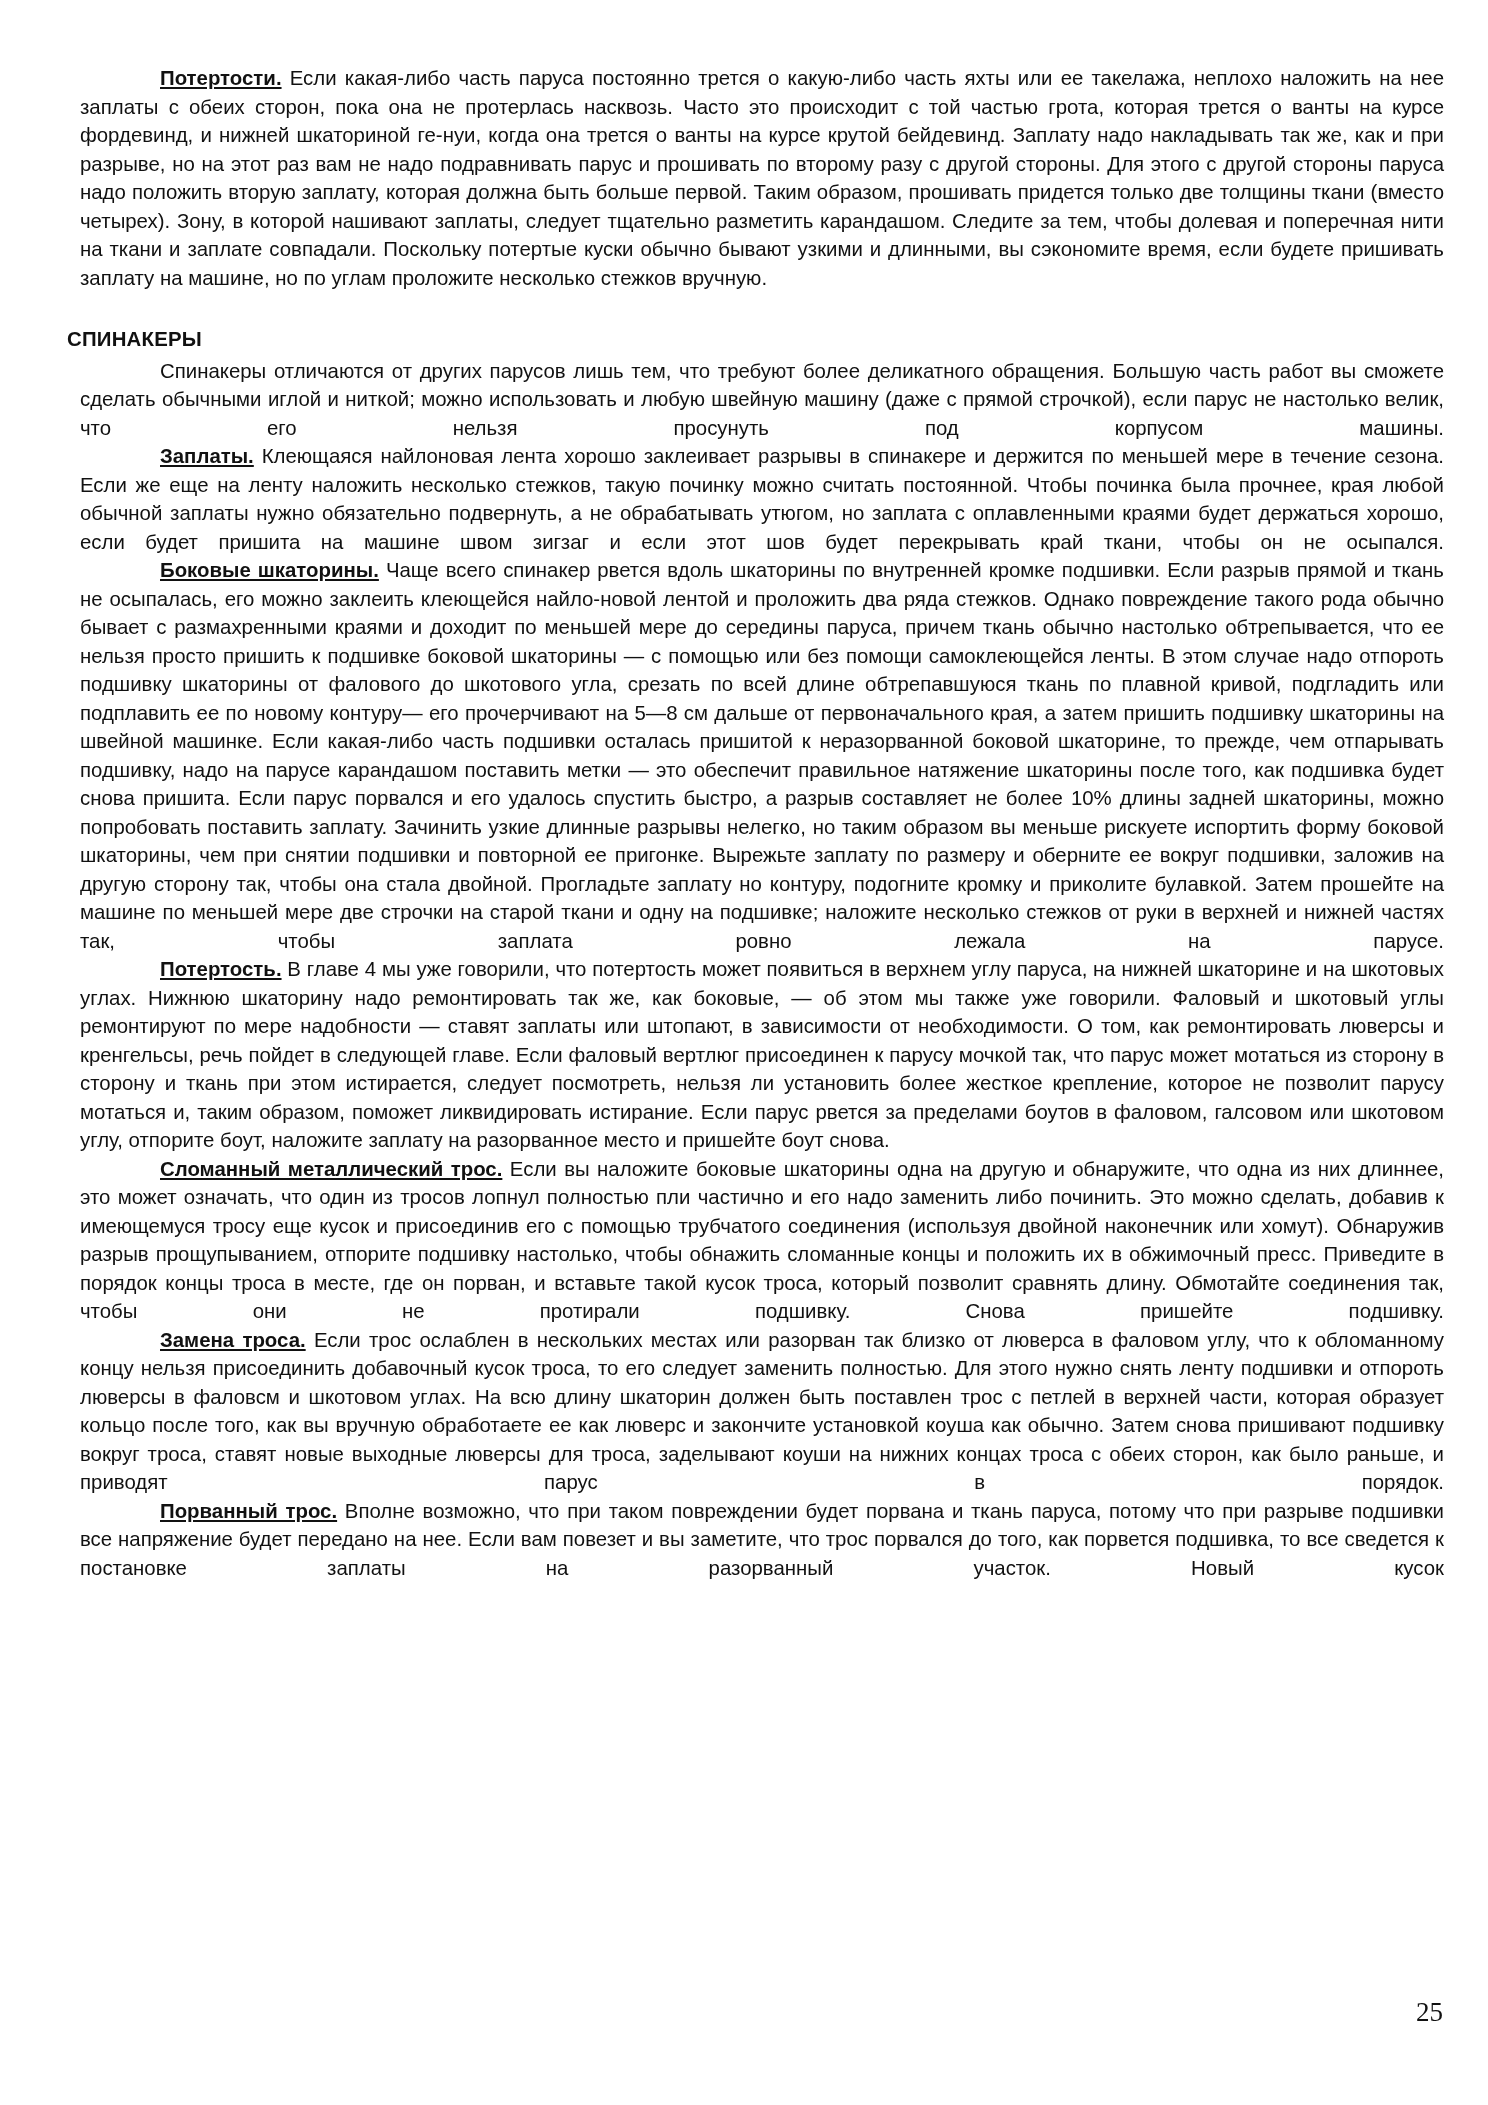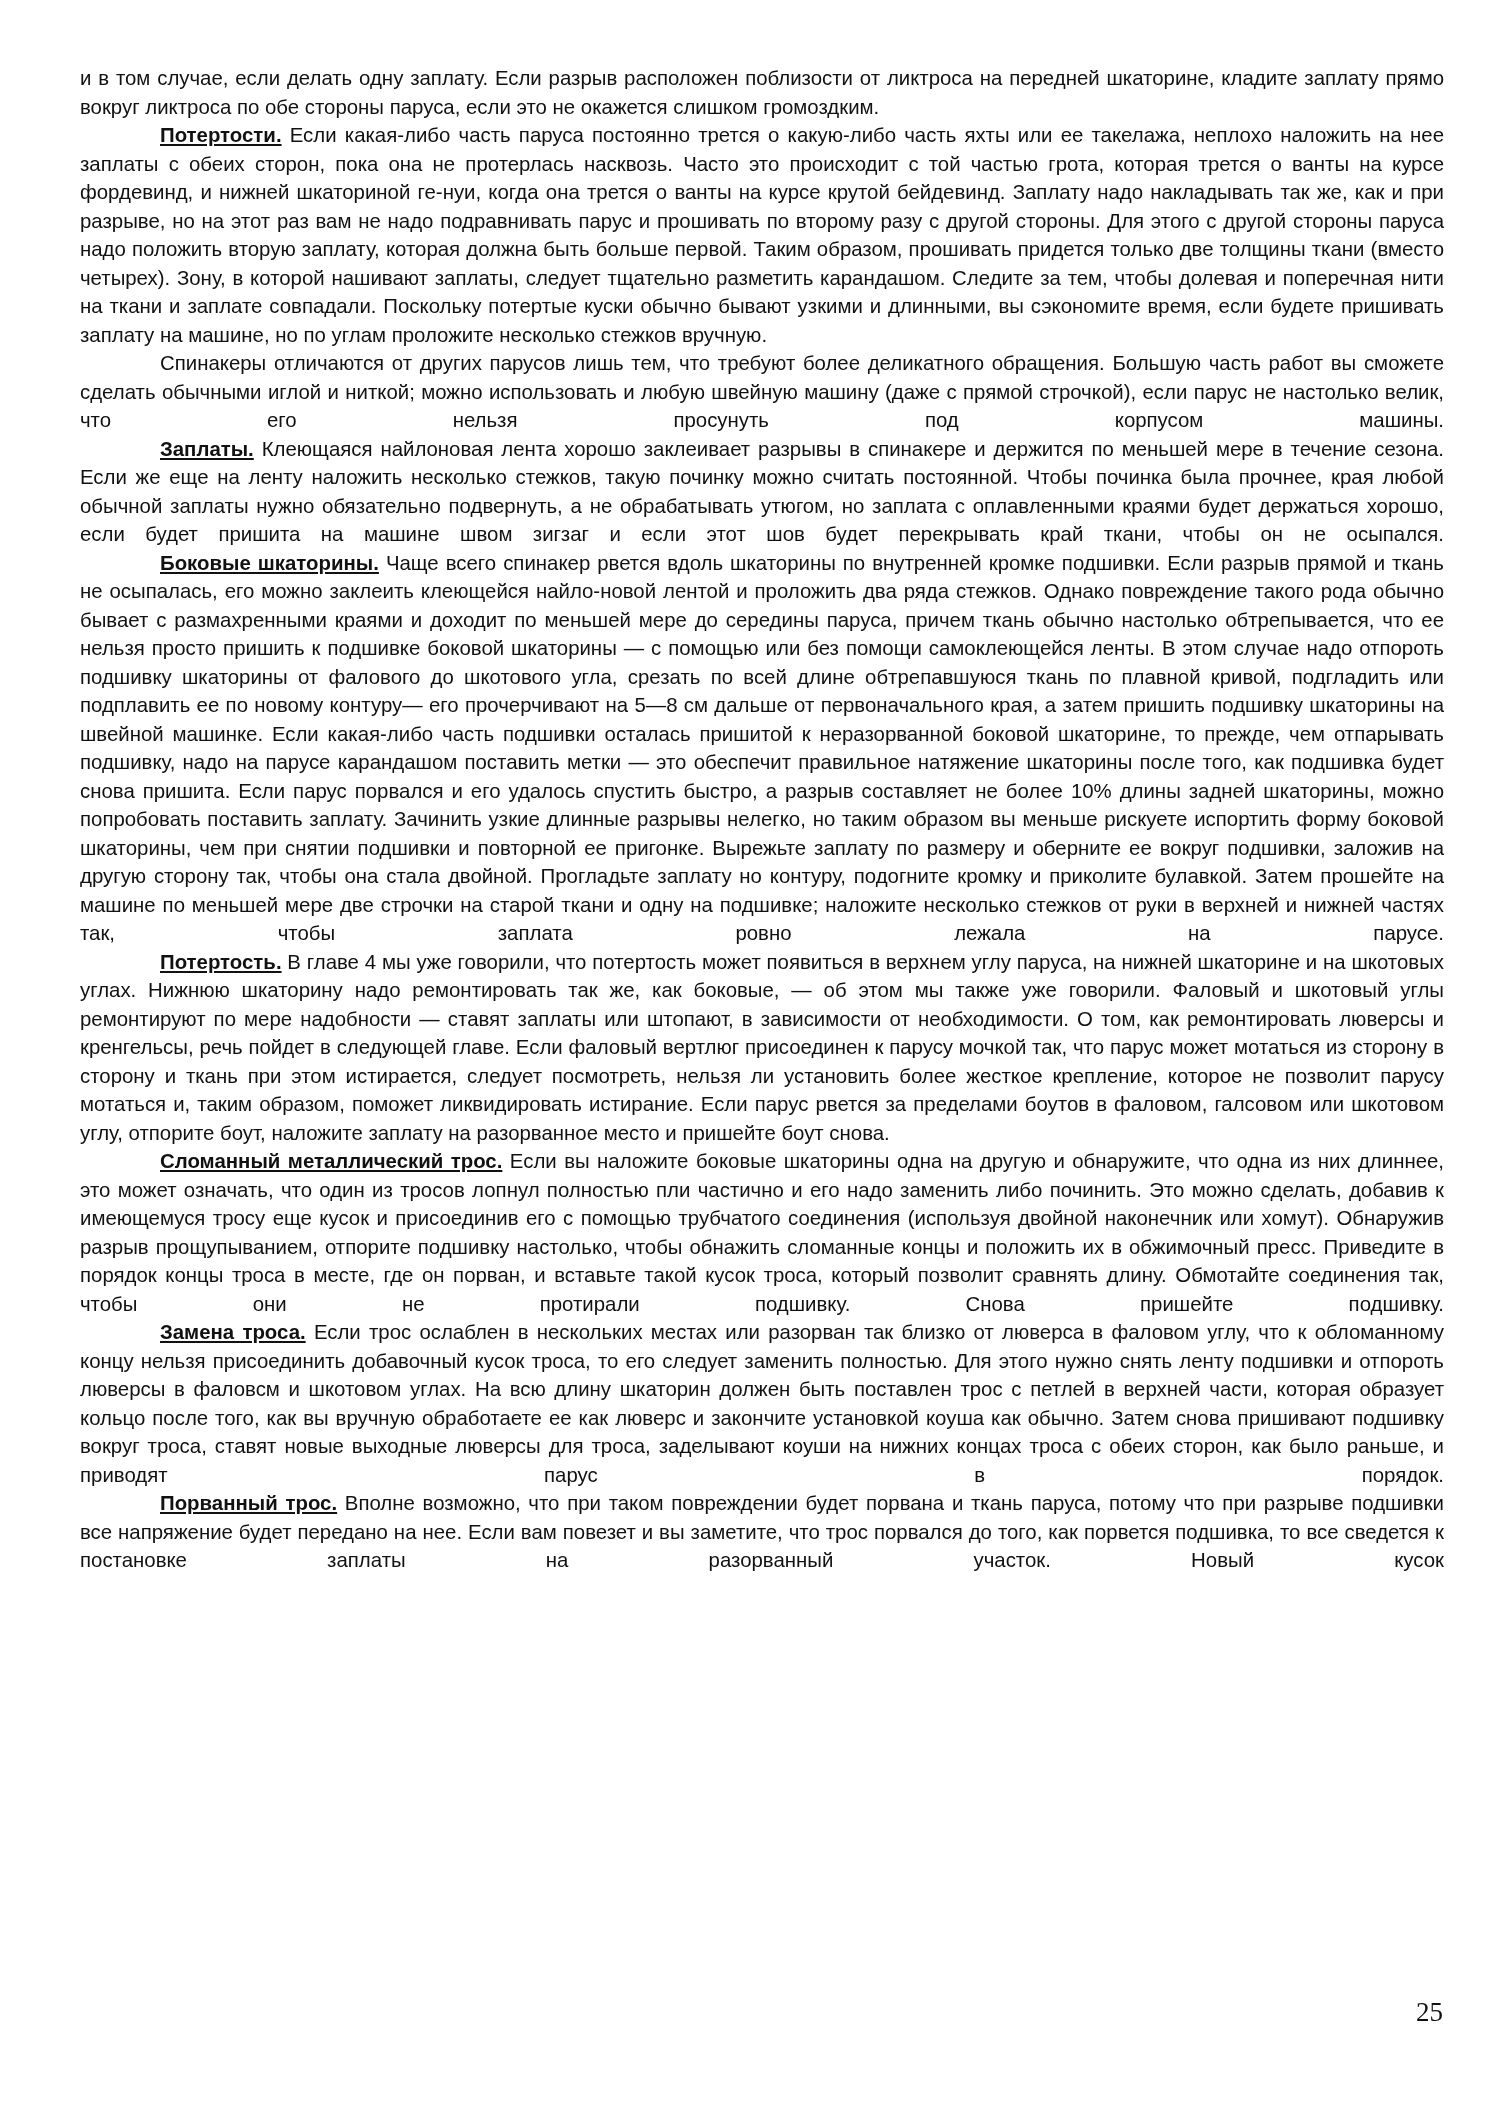--- a/index.html
+++ b/index.html
@@ -20,27 +20,25 @@
   .page-number {
     position: absolute; right: 45px; top: 1984px;
     font-family: "Liberation Serif", "DejaVu Serif", serif;
     font-size: 27px; color: #111111; margin-top: 13px;
   }
 </style>
 </head>
 <body>
 
 <div class="page">
-  <p>
-    <span>и в том случае, если делать одну заплату. Если разрыв расположен поблизости от ликтроса на передней шкаторине, кладите заплату прямо вокруг ликтроса по обе стороны паруса, если это не окажется слишком громоздким.</span>
-  </p>
   <p class="indent">
     <span class="run-in">Потертости.</span><span> Если какая-либо часть паруса постоянно трется о какую-либо часть яхты или ее такелажа, неплохо наложить на нее заплаты с обеих сторон, пока она не протерлась насквозь. Часто это происходит с той частью грота, которая трется о ванты на курсе фордевинд, и нижней шкаториной ге-нуи, когда она трется о ванты на курсе крутой бейдевинд. Заплату надо накладывать так же, как и при разрыве, но на этот раз вам не надо подравнивать парус и прошивать по второму разу с другой стороны. Для этого с другой стороны паруса надо положить вторую заплату, которая должна быть больше первой. Таким образом, прошивать придется только две толщины ткани (вместо четырех). Зону, в которой нашивают заплаты, следует тщательно разметить карандашом. Следите за тем, чтобы долевая и поперечная нити на ткани и заплате совпадали. Поскольку потертые куски обычно бывают узкими и длинными, вы сэкономите время, если будете пришивать заплату на машине, но по углам проложите несколько стежков вручную.</span>
   </p>
 
+  <h2>СПИНАКЕРЫ</h2>
 
   <p class="indent force-last">
     <span>Спинакеры отличаются от других парусов лишь тем, что требуют более деликатного обращения. Большую часть работ вы сможете сделать обычными иглой и ниткой; можно использовать и любую швейную машину (даже с прямой строчкой), если парус не настолько велик, что его нельзя просунуть под корпусом машины.</span>
   </p>
   <p class="indent force-last">
     <span class="run-in">Заплаты.</span><span> Клеющаяся найлоновая лента хорошо заклеивает разрывы в спинакере и держится по меньшей мере в течение сезона. Если же еще на ленту наложить несколько стежков, такую починку можно считать постоянной. Чтобы починка была прочнее, края любой обычной заплаты нужно обязательно подвернуть, а не обрабатывать утюгом, но заплата с оплавленными краями будет держаться хорошо, если будет пришита на машине швом зигзаг и если этот шов будет перекрывать край ткани, чтобы он не осыпался.</span>
   </p>
   <p class="indent force-last">
     <span class="run-in">Боковые шкаторины.</span><span> Чаще всего спинакер рвется вдоль шкаторины по внутренней кромке подшивки. Если разрыв прямой и ткань не осыпалась, его можно заклеить клеющейся найло-новой лентой и проложить два ряда стежков. Однако повреждение такого рода обычно бывает с размахренными краями и доходит по меньшей мере до середины паруса, причем ткань обычно настолько обтрепывается, что ее нельзя просто пришить к подшивке боковой шкаторины — с помощью или без помощи самоклеющейся ленты. В этом случае надо отпороть подшивку шкаторины от фалового до шкотового угла, срезать по всей длине обтрепавшуюся ткань по плавной кривой, подгладить или подплавить ее по новому контуру— его прочерчивают на 5—8 см дальше от первоначального края, а затем пришить подшивку шкаторины на швейной машинке. Если какая-либо часть подшивки осталась пришитой к неразорванной боковой шкаторине, то прежде, чем отпарывать подшивку, надо на парусе карандашом поставить метки — это обеспечит правильное натяжение шкаторины после того, как подшивка будет снова пришита. Если парус порвался и его удалось спустить быстро, а разрыв составляет не более 10% длины задней шкаторины, можно попробовать поставить заплату. Зачинить узкие длинные разрывы нелегко, но таким образом вы меньше рискуете испортить форму боковой шкаторины, чем при снятии подшивки и повторной ее пригонке. Вырежьте заплату по размеру и оберните ее вокруг подшивки, заложив на другую сторону так, чтобы она стала двойной. Прогладьте заплату но контуру, подогните кромку и приколите булавкой. Затем прошейте на машине по меньшей мере две строчки на старой ткани и одну на подшивке; наложите несколько стежков от руки в верхней и нижней частях так, чтобы заплата ровно лежала на парусе.</span>
   </p>

